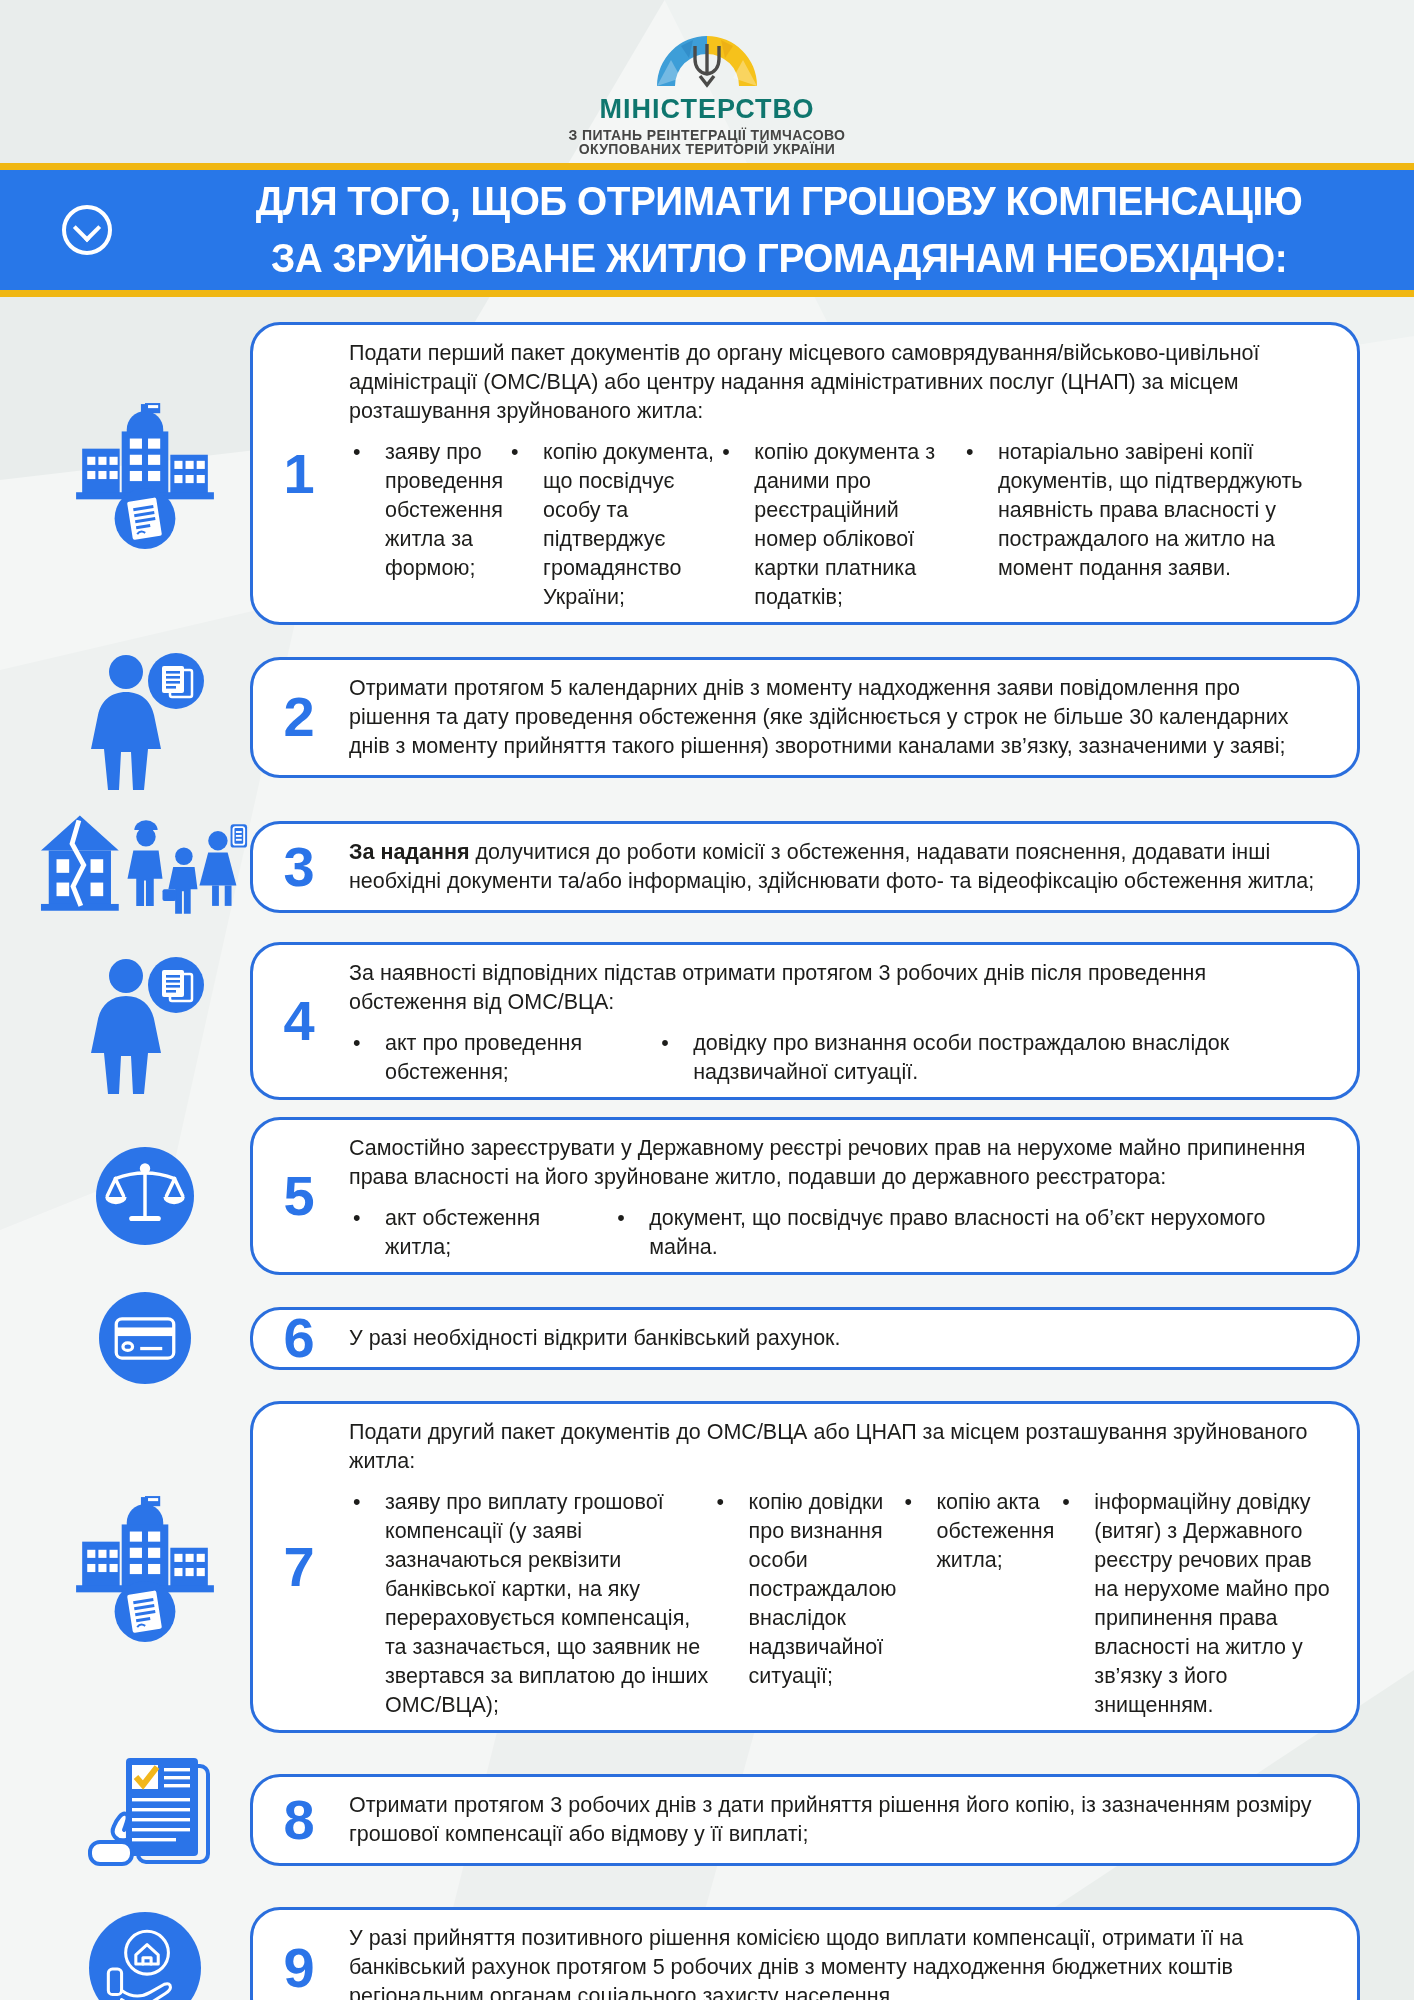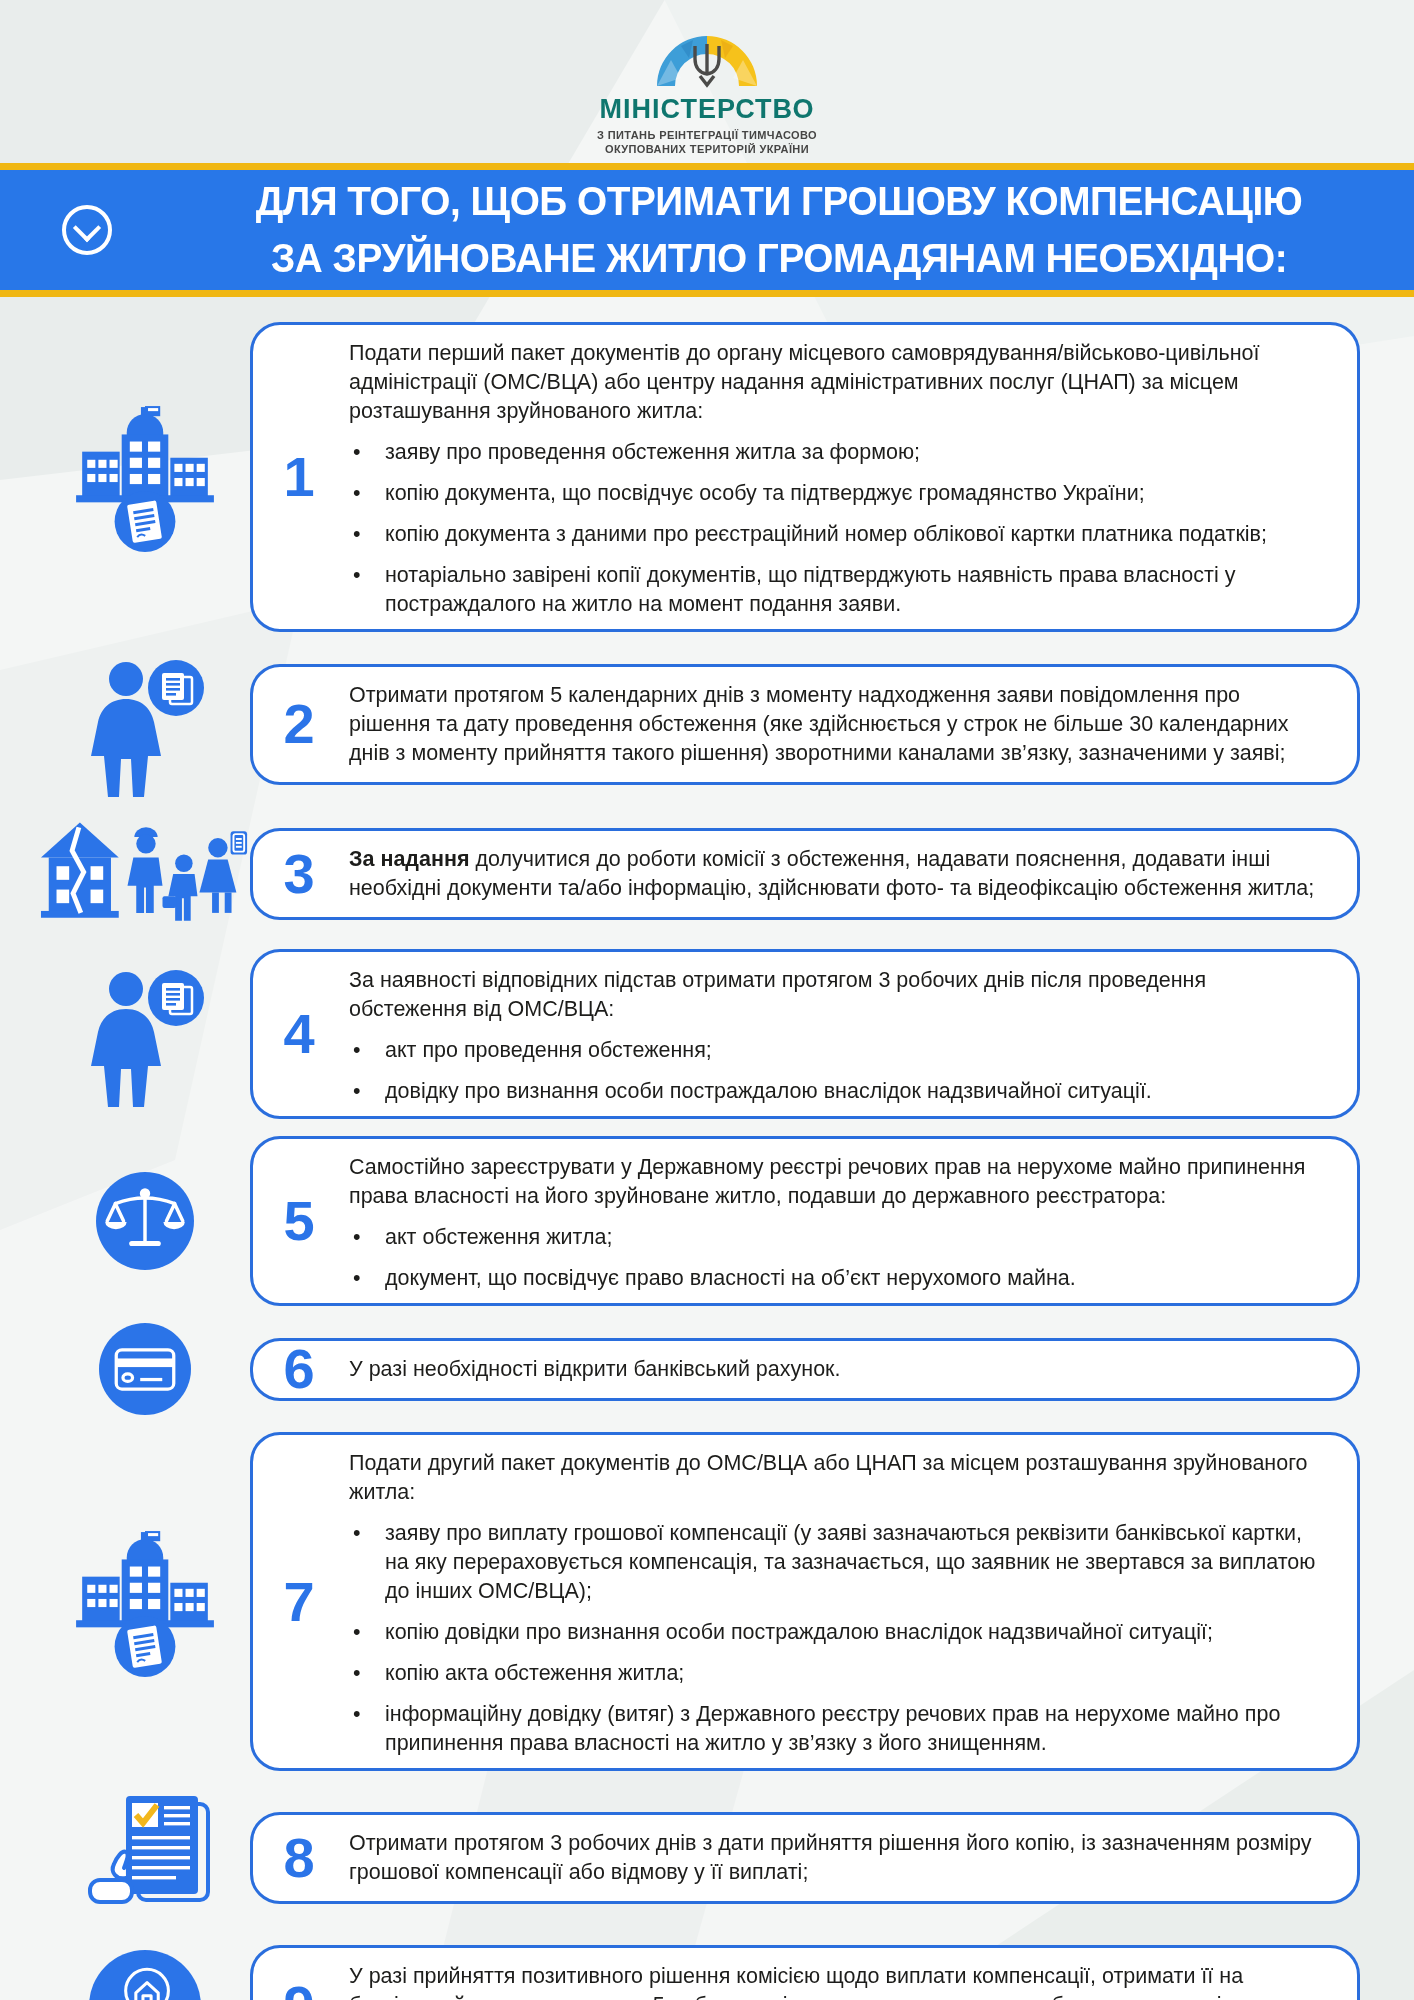--- a/index.html
+++ b/index.html
@@ -6,21 +6,21 @@
   .page{
     position:relative;width:1414px;height:2000px;overflow:hidden;
     background:#f4f6f5;font-family:"Liberation Sans",sans-serif;color:#1d1d1b;
   }
   .bg-poly{position:absolute;z-index:0;}
 
   
   .header{position:absolute;top:30px;left:0;right:0;text-align:center;z-index:1;}
   .logo{display:block;margin:0 auto;}
   .ministry-title{font-size:27px;font-weight:bold;color:#0f766e;letter-spacing:1px;margin-top:2px;}
-  .ministry-sub{font-size:11px;font-weight:bold;color:#454544;letter-spacing:.4px;line-height:14px;margin-top:3px;}
+  .ministry-sub{font-size:14px;font-weight:bold;color:#454544;letter-spacing:.4px;line-height:14px;margin-top:3px;}
 
   
   .banner{
     position:absolute;top:163px;left:0;width:100%;height:120px;background:#2877e8;
     border-top:7px solid #f0b713;border-bottom:7px solid #f0b713;
     display:flex;align-items:center;z-index:1;padding-left:32px;
   }
   .chevron-circle{
     position:absolute;left:62px;top:50%;transform:translateY(-50%);
     width:50px;height:50px;border:4px solid #fff;border-radius:50%;box-sizing:border-box;
@@ -42,21 +42,21 @@
     position:relative;flex:1;background:#fff;border:3px solid #2a6edd;border-radius:30px;
     padding:10px 26px 10px 92px;box-sizing:border-box;min-height:54px;
     display:flex;flex-direction:column;justify-content:center;
   }
   .step-number{
     position:absolute;left:0;top:50%;transform:translateY(-50%);
     width:92px;text-align:center;font-size:56px;line-height:50px;font-weight:bold;color:#2b74e8;
   }
   .step-intro{margin:4px;font-size:21.5px;line-height:29px;}
   .step-intro strong{font-weight:bold;}
-  .bullets{margin-top:8px;display:flex;flex-direction:column;gap:12px;}
+  .bullets{margin-top:8px;display:flex;gap:0;}
   .bullet{display:flex;font-size:21.5px;line-height:29px;}
   .bullet::before{content:"•";flex:0 0 40px;width:40px;padding-left:8px;box-sizing:border-box;}
   .bullet span{flex:1;}
 </style>
 </head>
 <body>
 
 <div class="page">
 
   <div class="bg-poly" style="left:0;top:0;width:1414px;height:480px;background:#e9edec;clip-path:polygon(0 0,47% 0,29% 90%,0 100%);"></div>

